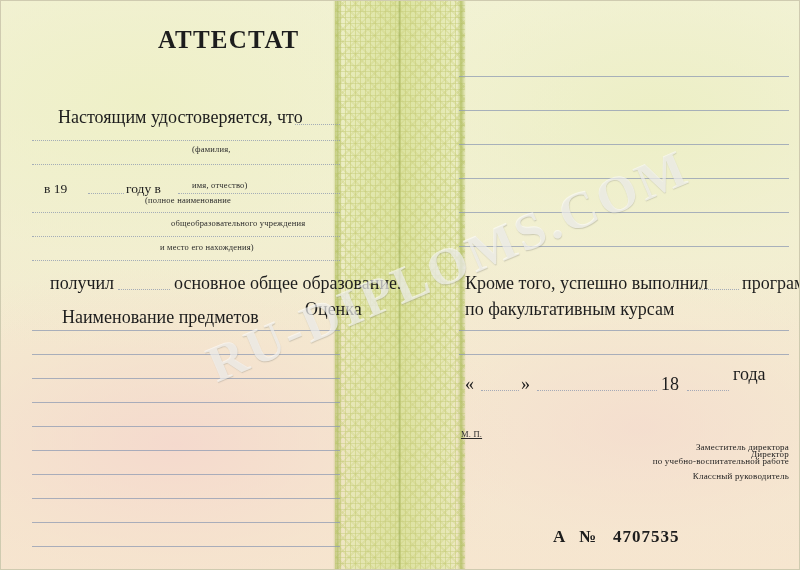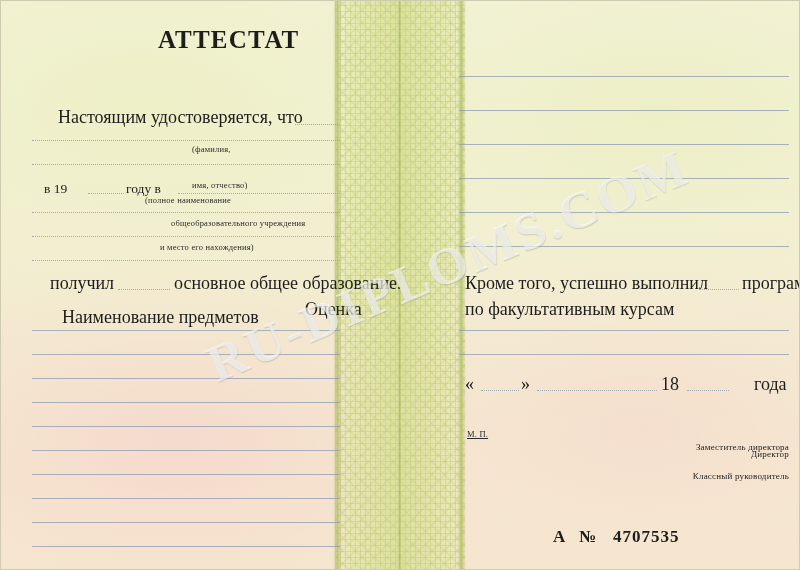--- a/index.html
+++ b/index.html
@@ -240,26 +240,27 @@
 
     <div class="rule" style="left:4px; top:330px; width:330px;"></div>
     <div class="rule" style="left:4px; top:354px; width:330px;"></div>
 
     <div class="txt body-lg" style="left:10px; top:375px;">«</div>
     <div class="rule dotted" style="left:26px; top:390px; width:38px;"></div>
     <div class="txt body-lg" style="left:66px; top:375px;">»</div>
     <div class="rule dotted" style="left:82px; top:390px; width:120px;"></div>
     <div class="txt body-lg" style="left:206px; top:375px;">18</div>
     <div class="rule dotted" style="left:232px; top:390px; width:42px;"></div>
-    <div class="txt body-lg" style="left:278px; top:375px;margin-left:21px;">года</div>
-
-    <div class="txt tiny" style="left:12px; top:430px;text-decoration:underline;">М. П.</div>
+    <div class="txt body-lg" style="left:278px; top:365px;">года</div>
+
+    <div class="txt tiny" style="left:6px; top:430px;text-decoration:underline;">М. П.</div>
 
     <div class="txt tiny-b right-al" style="left:34px; top:426px; width:300px;margin-top:24px;">Директор</div>
     <div class="txt tiny-b right-al" style="left:34px; top:443px; width:300px;">Заместитель директора</div>
+    <div class="txt tiny-b right-al" style="left:34px; top:457px; width:300px;">по учебно-воспитательной работе</div>
     <div class="txt tiny-b right-al" style="left:34px; top:472px; width:300px;">Классный руководитель</div>
 
     <div class="txt serial" style="left:98px; top:528px;">А</div>
     <div class="txt serial" style="left:124px; top:528px;">№</div>
     <div class="txt serial" style="left:158px; top:528px;">4707535</div>
   </div>
 
   <div class="watermark">RU-DIPLOMS.COM</div>
 
 </div>

